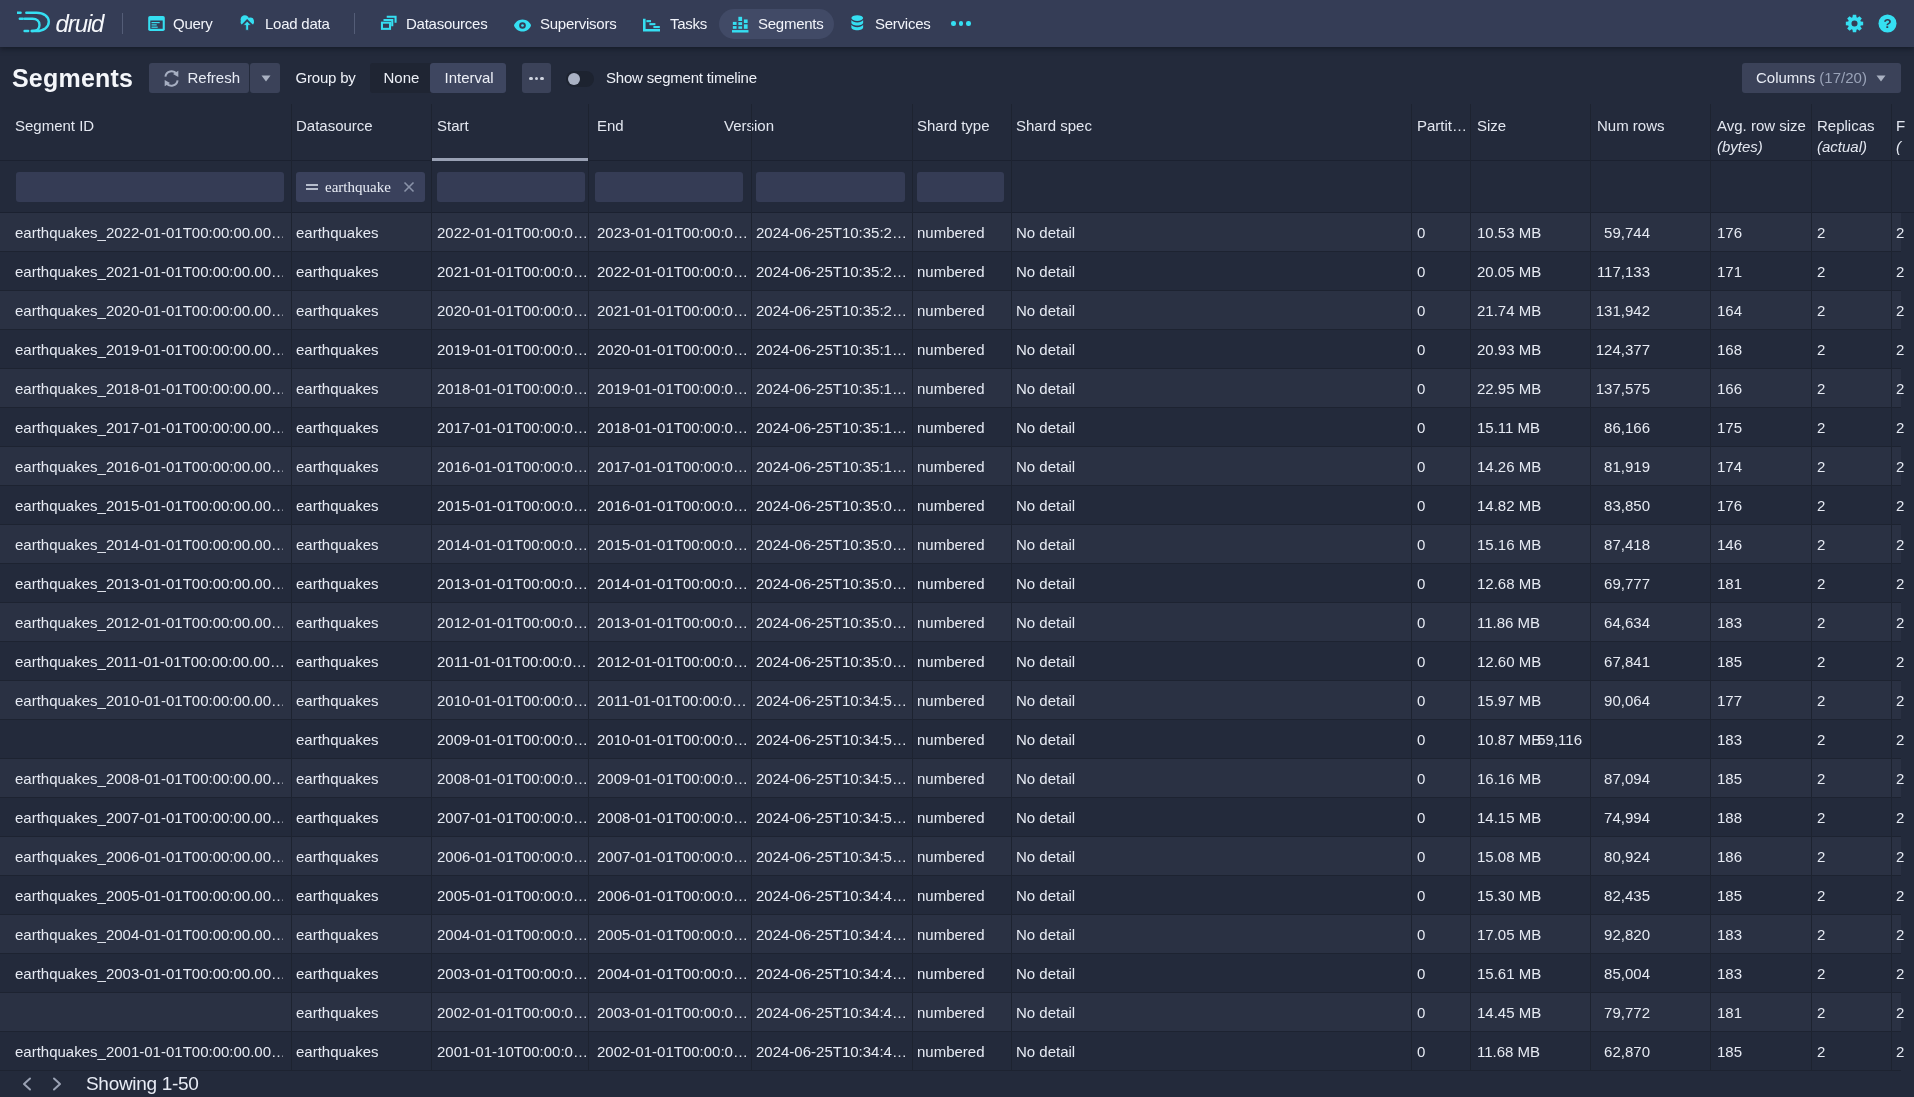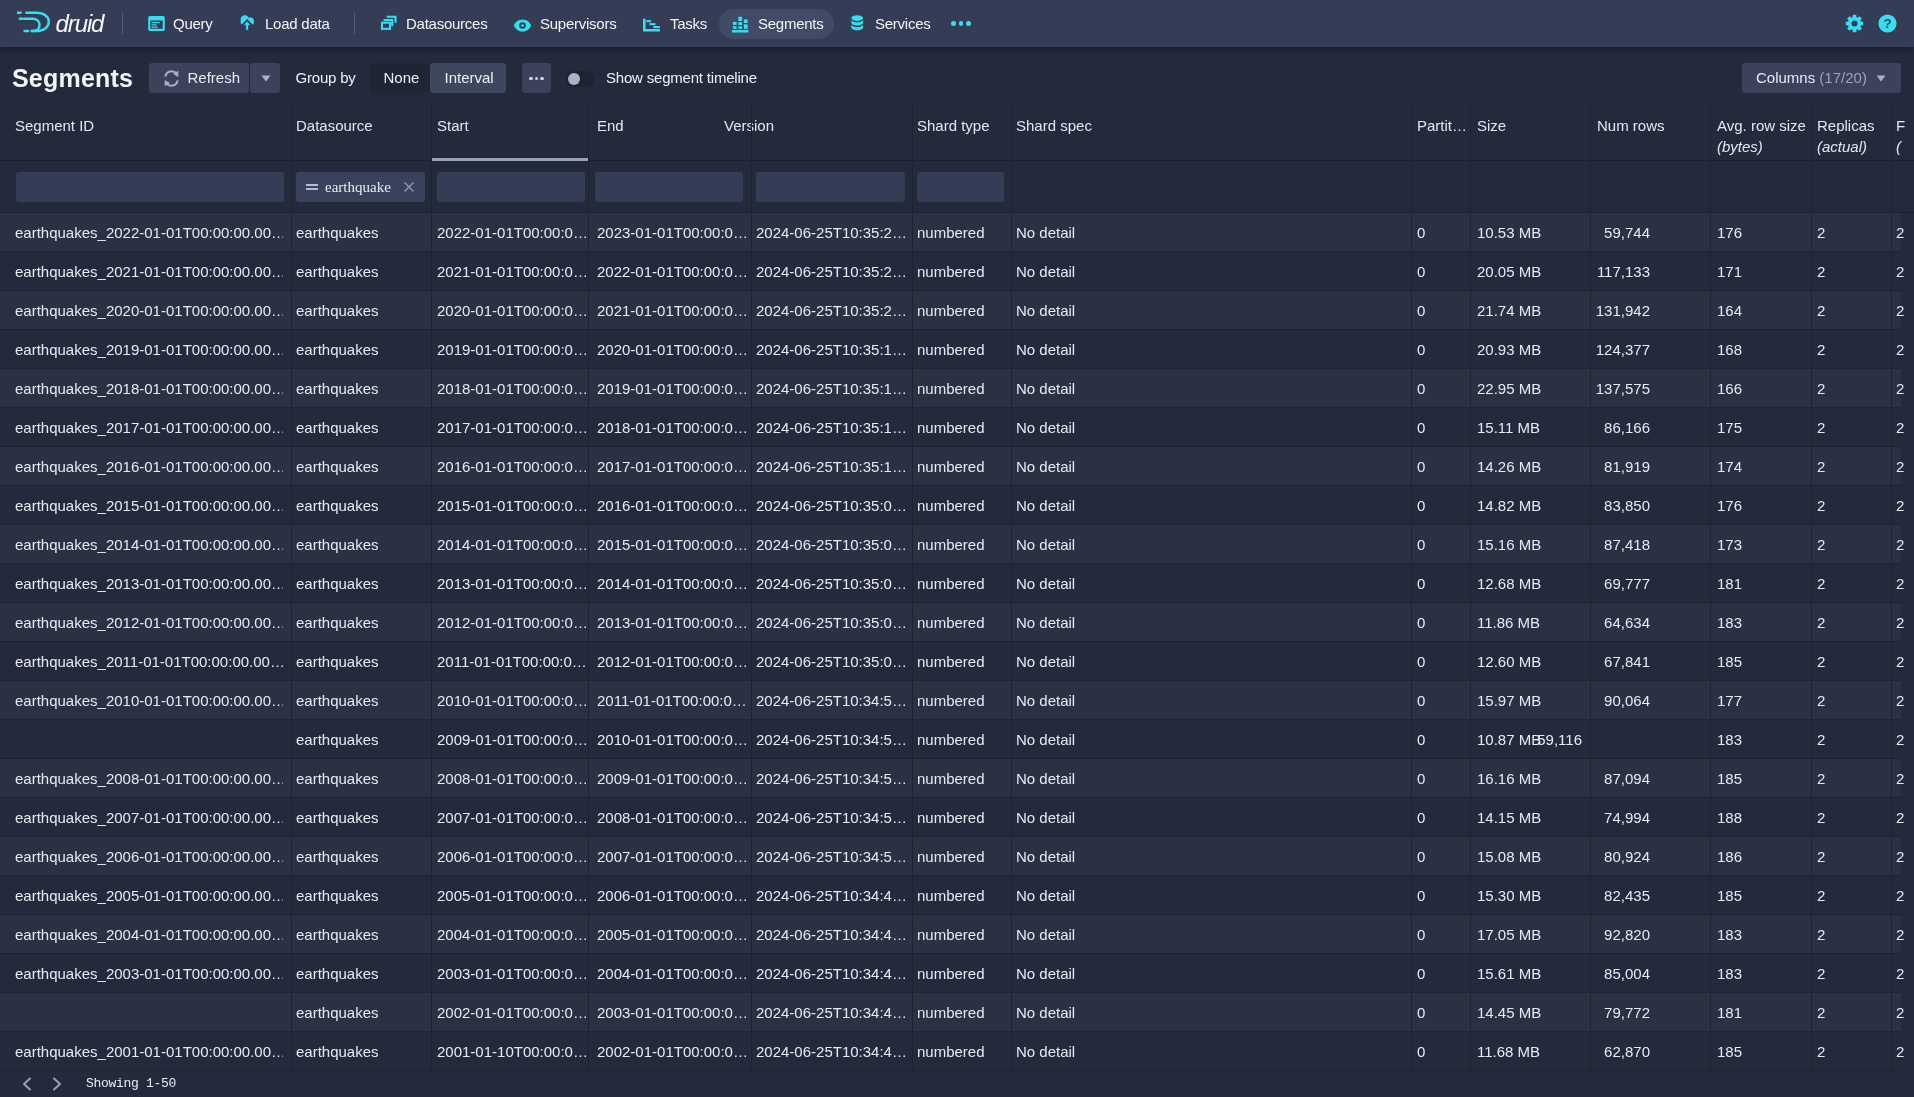--- a/index.html
+++ b/index.html
@@ -32,21 +32,21 @@
 .finput { position:absolute; top:10.5px; height:30px; background:#353c55; border-radius:3px; }
 .ftag { position:absolute; left:296px; top:10.5px; width:128.5px; height:30px; background:#3a415c; border-radius:3px; color:#e8ecf5; font-size:15px; line-height:30px; }
 .rows { position:absolute; top:212.6px; left:0; width:1914px; }
 .row { position:relative; width:1900.5px; height:39px; box-shadow: inset 0 -1px 0 #1d2331; }
 .row.stripe { background:#2a3143; }
 .c { position:absolute; top:0; height:39px; line-height:39px; font-size:15px; color:#e6eaf3; white-space:nowrap; overflow:hidden; }
 .c.num { text-align:right; }
 .vsep { position:absolute; top:104px; width:1px; height:966.5px; background:#1d2330; }
 
 .pager { position:absolute; top:1070.6px; left:0; width:1914px; height:26.4px; }
-.pager .showing { position:absolute; left:86px; top:0; height:26.4px; line-height:26.4px; font-size:13px; color:#e8ecf5;font-family:Liberation Mono, monospace; }
+.pager .showing { position:absolute; left:86px; top:0; height:26.4px; line-height:26.4px; font-size:19px; color:#e8ecf5; }
 </style></head>
 <body>
 <div class="nav">
   <svg class="abs" style="left:17px;top:10px" width="33" height="24" viewBox="0 0 33 24">
     <g fill="none" stroke="#35dff2" stroke-width="2.4" stroke-linecap="round">
       <path d="M9.3 2.7 H19.5 C26.6 2.7 31.8 6.5 31.8 11.85 C31.8 17.2 26.6 21 19.5 21 H14.7"></path>
       <path d="M7.6 8.8 H15.5 C19.8 8.8 22.5 11.2 22.5 14.9 C22.5 18.6 19.8 21 15.5 21 H14.9"></path>
       <path d="M0.3 2.7 H3.6"></path>
       <path d="M2.8 8.8 H5.8"></path>
       <path d="M7.6 21 H11.2"></path>
@@ -353,21 +353,21 @@
 <span class="c" style="left:15px;width:268px">earthquakes_2014-01-01T00:00:00.00…</span>
 <span class="c" style="left:296px">earthquakes</span>
 <span class="c" style="left:437px">2014-01-01T00:00:0…</span>
 <span class="c" style="left:597px">2015-01-01T00:00:0…</span>
 <span class="c" style="left:756px">2024-06-25T10:35:0…</span>
 <span class="c" style="left:917px">numbered</span>
 <span class="c" style="left:1016px">No detail</span>
 <span class="c" style="left:1417px">0</span>
 <span class="c" style="left:1477px">15.16 MB</span>
 <span class="c num" style="left:1594px;width:56px">87,418</span>
-<span class="c" style="left:1717px">173</span>
+<span class="c" style="left:1717px">146</span>
 <span class="c" style="left:1817px">2</span>
 <span class="c" style="left:1896px">2</span>
 </div>
 <div class="row">
 <span class="c" style="left:15px;width:268px">earthquakes_2013-01-01T00:00:00.00…</span>
 <span class="c" style="left:296px">earthquakes</span>
 <span class="c" style="left:437px">2013-01-01T00:00:0…</span>
 <span class="c" style="left:597px">2014-01-01T00:00:0…</span>
 <span class="c" style="left:756px">2024-06-25T10:35:0…</span>
 <span class="c" style="left:917px">numbered</span>

